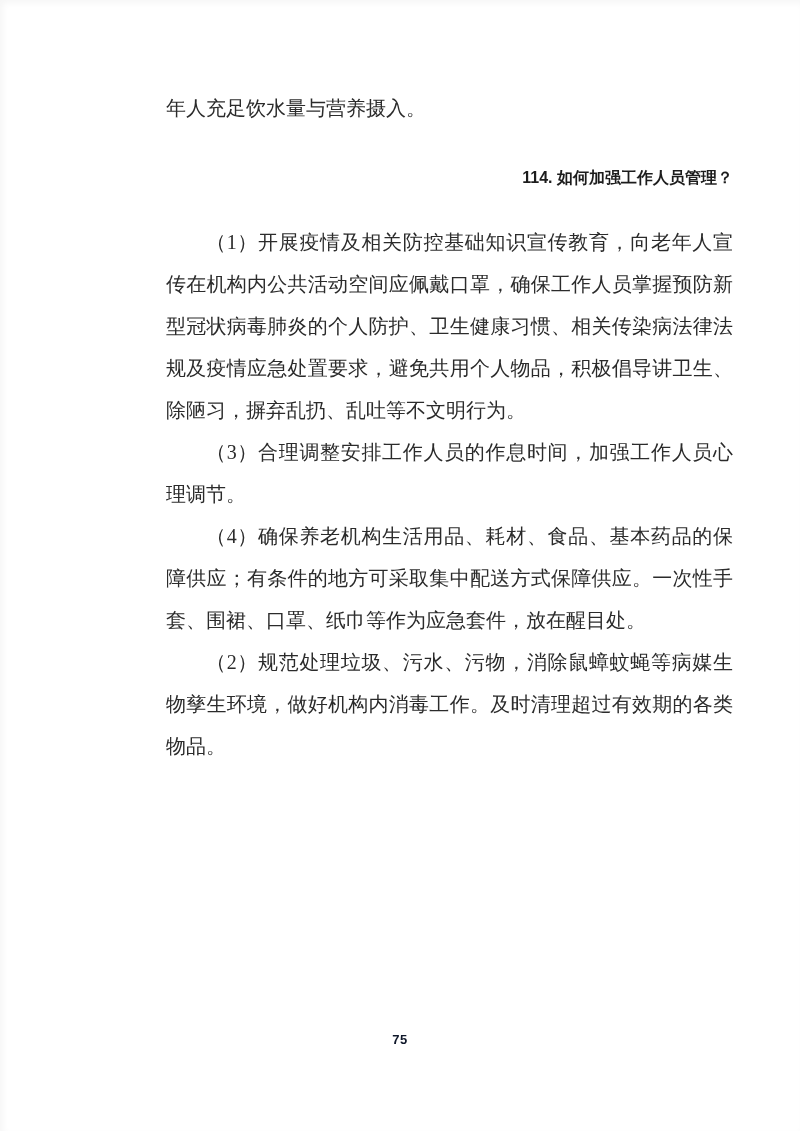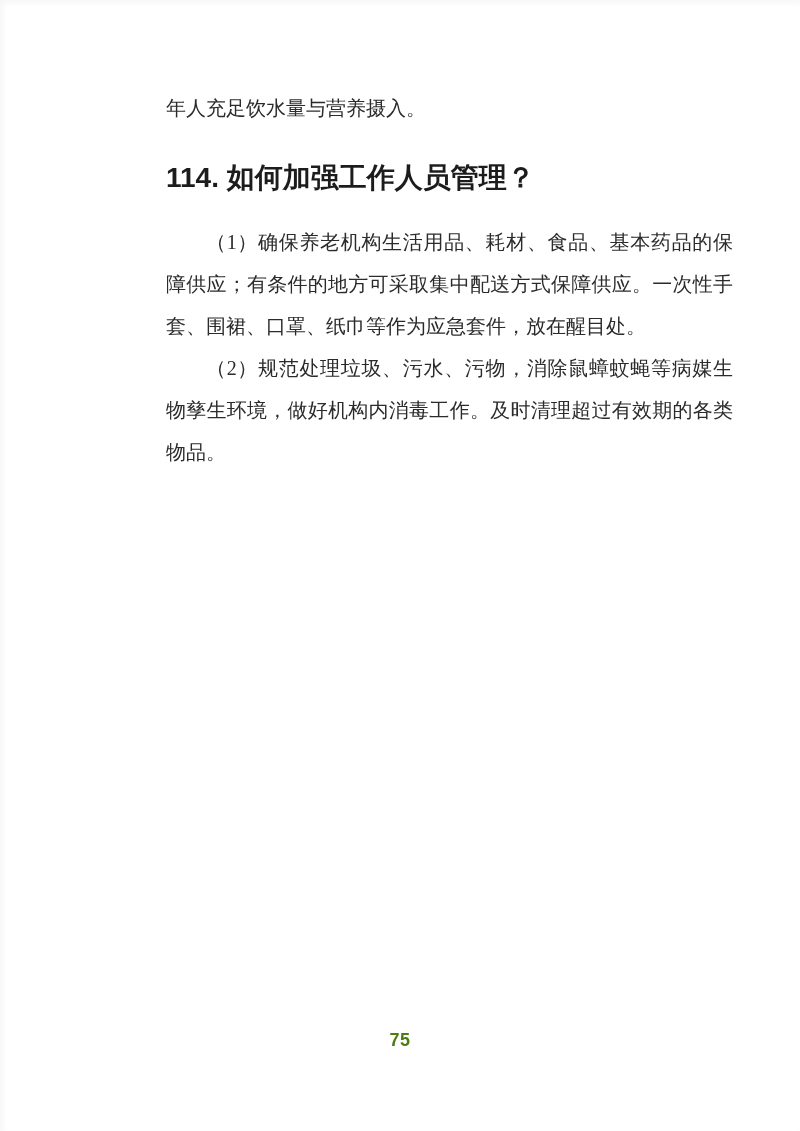--- a/index.html
+++ b/index.html
@@ -28,52 +28,54 @@
     text-align: justify;
     margin-left: 48px;
   }
   .intro-line {
     text-indent: 0;
   }
   .section-heading {
     font-family: "Liberation Sans", "DejaVu Sans", sans-serif;
     font-weight: 700;
     color: #1c1c1c;
-    font-size: 28px;
+    font-size: 16px;
     line-height: 42px;
     margin-top: 28px;
     margin-bottom: 22px;
-    text-align: left;
+    text-align: right;
   }
   .para {
     text-indent: 2em;
     text-align: justify;
   }
   .page-footer {
     position: absolute;
     top: 1030px;
     left: 0;
     width: 800px;
     text-align: center;
   }
   .page-number {
     font-family: "Liberation Sans", "DejaVu Sans", sans-serif;
-    font-size: 18px;
+    font-size: 13px;
     font-weight: 700;
-    color: #4d7c0f;
+    color: #0f172a;
     letter-spacing: 0.5px;
   }
 </style>
 </head>
 <body>
 
 <div class="page">
   <div class="content">
     <p class="intro-line">年人充足饮水量与营养摄入。</p>
     <h2 class="section-heading">114. 如何加强工作人员管理？</h2>
-    <p class="para">（1）确保养老机构生活用品、耗材、食品、基本药品的保障供应；有条件的地方可采取集中配送方式保障供应。一次性手套、围裙、口罩、纸巾等作为应急套件，放在醒目处。</p>
+    <p class="para">（1）开展疫情及相关防控基础知识宣传教育，向老年人宣传在机构内公共活动空间应佩戴口罩，确保工作人员掌握预防新型冠状病毒肺炎的个人防护、卫生健康习惯、相关传染病法律法规及疫情应急处置要求，避免共用个人物品，积极倡导讲卫生、除陋习，摒弃乱扔、乱吐等不文明行为。</p>
+    <p class="para">（3）合理调整安排工作人员的作息时间，加强工作人员心理调节。</p>
+    <p class="para">（4）确保养老机构生活用品、耗材、食品、基本药品的保障供应；有条件的地方可采取集中配送方式保障供应。一次性手套、围裙、口罩、纸巾等作为应急套件，放在醒目处。</p>
     <p class="para">（2）规范处理垃圾、污水、污物，消除鼠蟑蚊蝇等病媒生物孳生环境，做好机构内消毒工作。及时清理超过有效期的各类物品。</p>
   </div>
 
   <div class="page-footer">
     <span class="page-number">75</span>
   </div>
 </div>
 
 </body></html>

